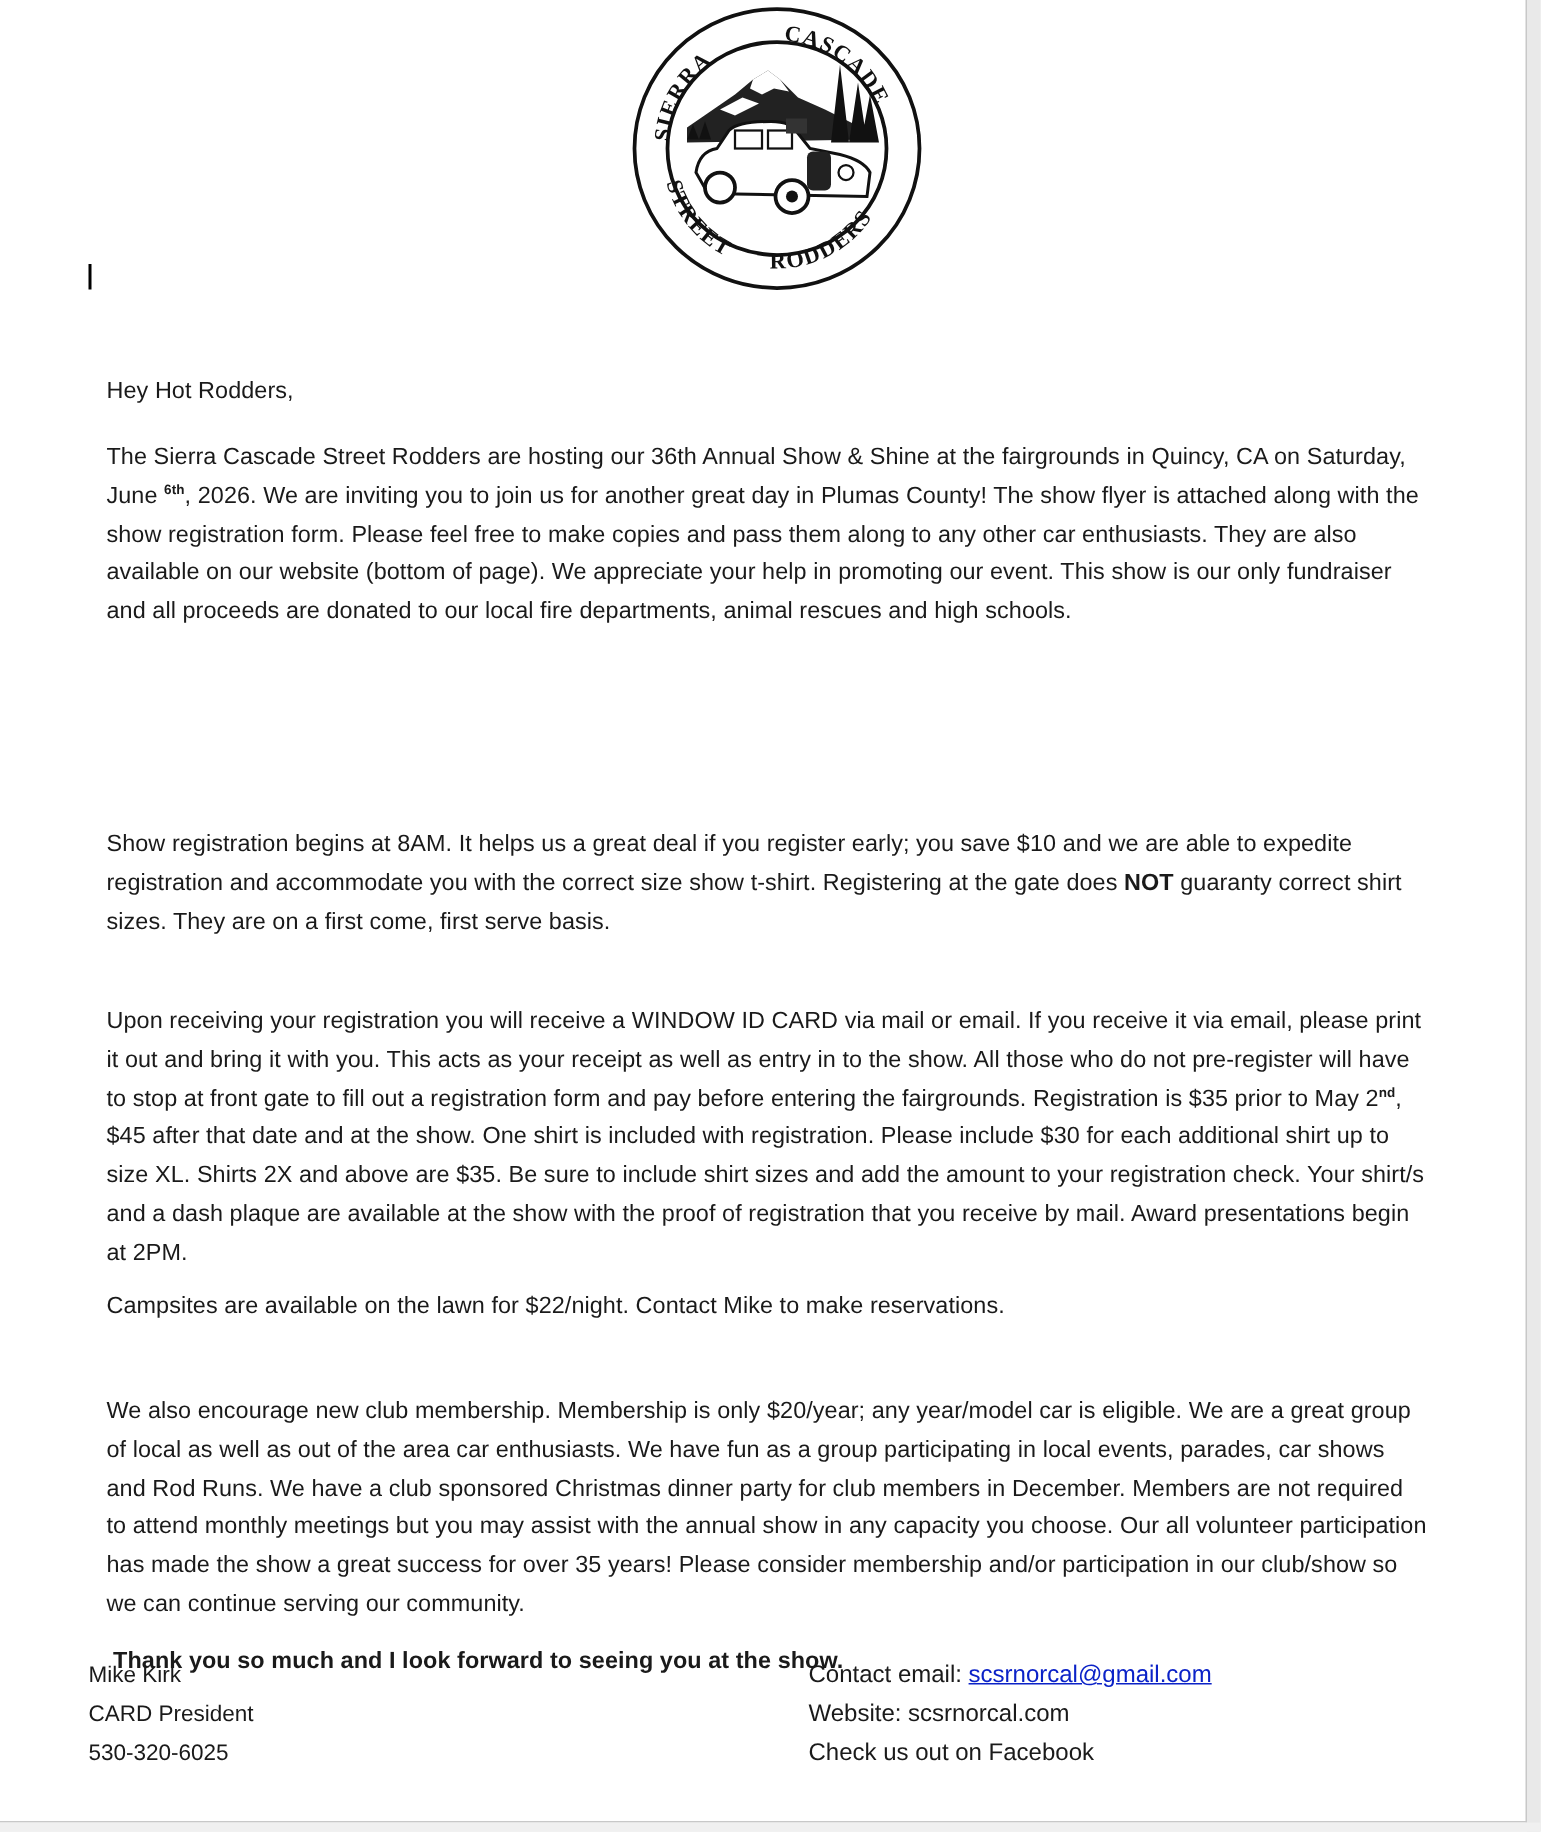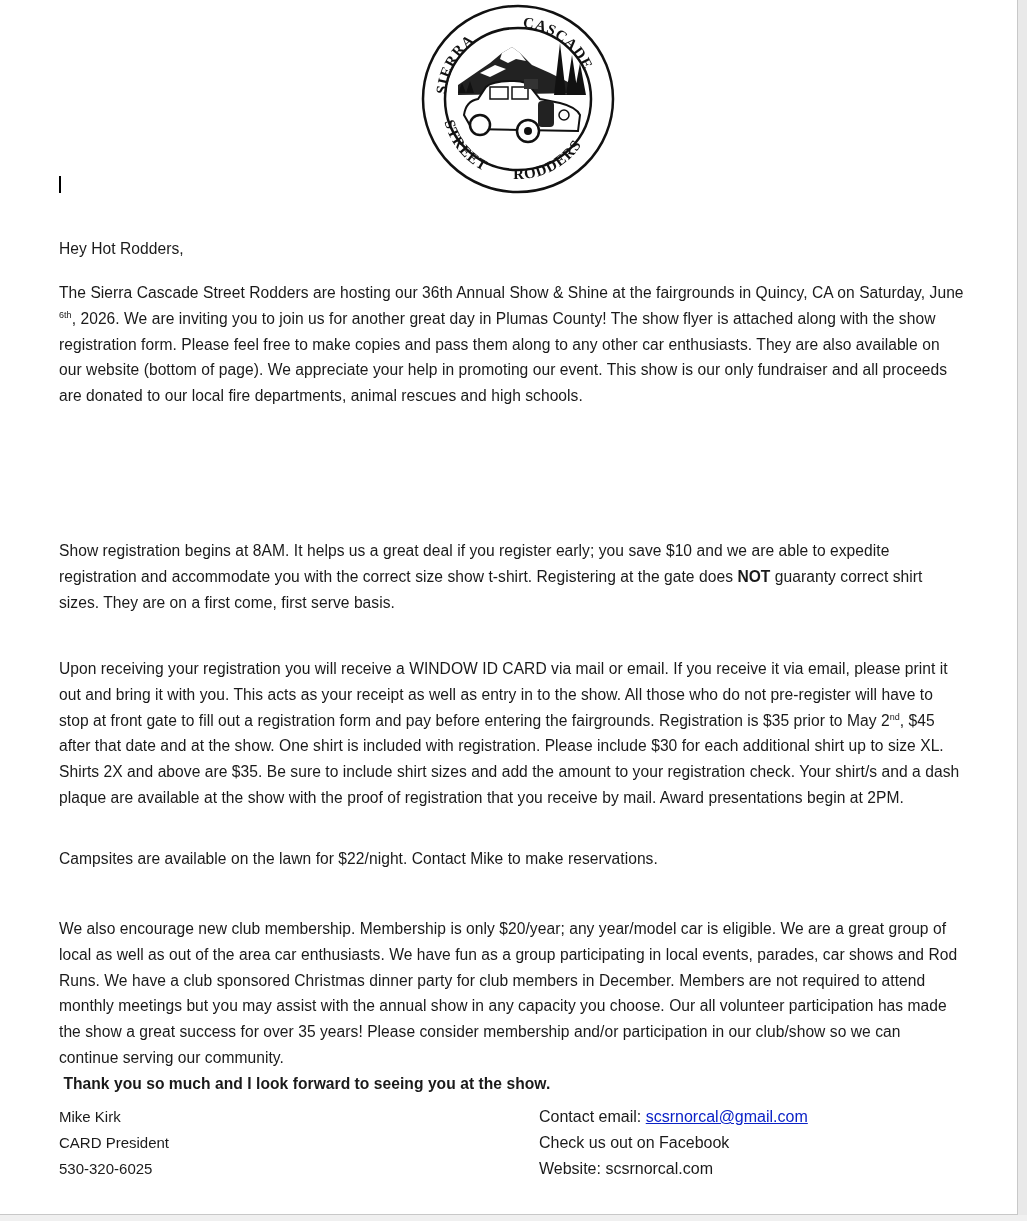--- a/index.html
+++ b/index.html
@@ -28,22 +28,22 @@
     }
     .cursor {
       position: absolute; left: 59px; top: 176px; width: 2px; height: 17px;
       background: #000;
     }
     .text {
       position: absolute; left: 59px; width: 905px;
       font-size: 15.6px; line-height: 25.8px; color: #1a1a1a;
       letter-spacing: 0.05px;
     }
-    .text p { margin: 0; }
-    sup { font-size: 9px; line-height: 0; vertical-align: 6px; }
+    .text p { margin: 12px; }
+    sup { font-size: 9px; line-height: 0; vertical-align: 6px; font-weight: bold; }
     b { font-weight: bold; }
     .sig-left { position: absolute; left: 59px; top: 1104px; font-size: 15px; line-height: 25.8px; color:#1a1a1a; }
     .sig-right { position: absolute; left: 539px; top: 1104px; font-size: 16px; line-height: 25.8px; color:#1a1a1a; }
     .sig-left div, .sig-right div { white-space: nowrap; }
     a.email { color: #0b22c7; text-decoration: underline; }
   </style>
 </head>
 <body>
 
 <div class="page">
@@ -115,19 +115,19 @@
   </div>
 
   <div class="sig-left">
     <div>Mike Kirk</div>
     <div>CARD President</div>
     <div>530-320-6025</div>
   </div>
 
   <div class="sig-right">
     <div><span style="white-space:pre;">Contact email: </span><a class="email">scsrnorcal@gmail.com</a></div>
+    <div>Website: scsrnorcal.com</div>
     <div>Check us out on Facebook</div>
-    <div>Website: scsrnorcal.com</div>
   </div>
 </div>
 
 <div class="gutter-right"></div>
 <div class="gutter-bottom"></div>
 
 </body></html>

